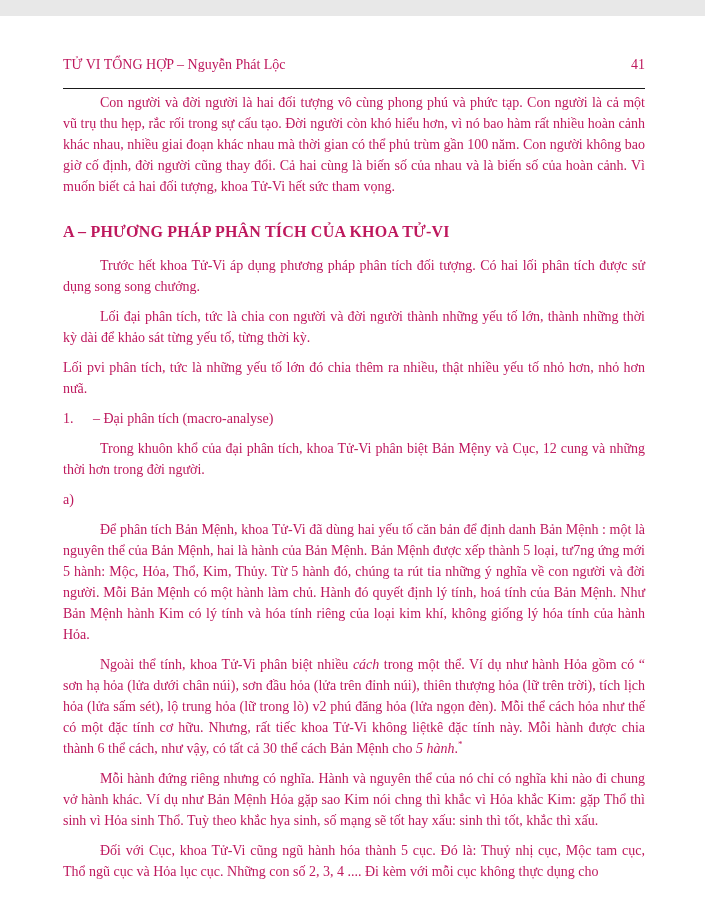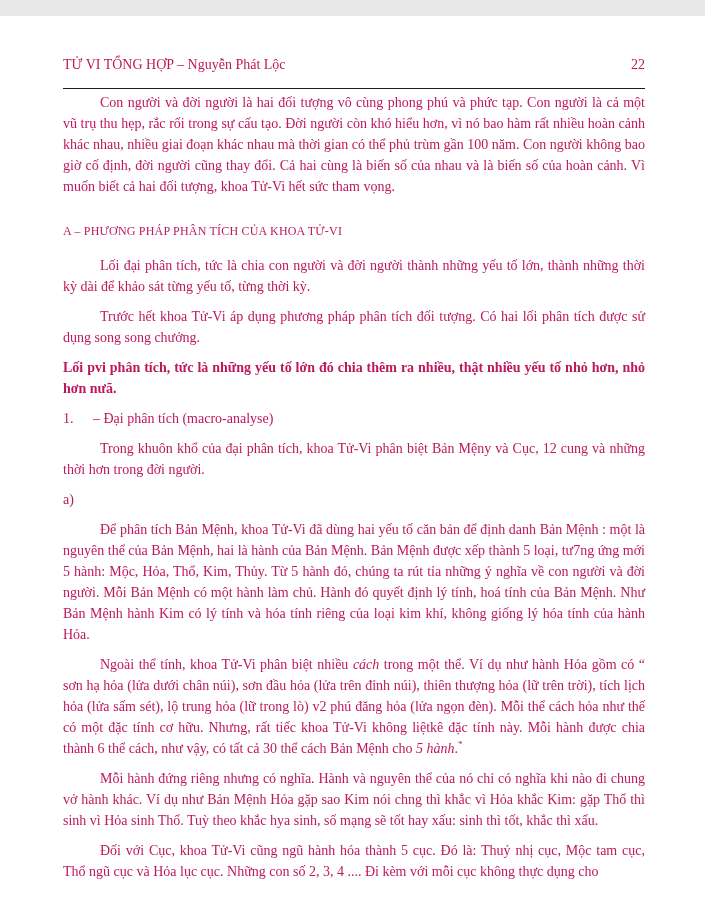--- a/index.html
+++ b/index.html
@@ -27,24 +27,24 @@
     align-items: baseline;
     padding-bottom: 13px;
     border-bottom: 1.5px solid #1a1a1a;
     margin-bottom: 3px;
   }
   p {
     margin: 0 0 9px 0;
     text-align: justify;
   }
   p.indent { text-indent: 37px; }
-  p.noindent { text-indent: 0; font-weight: bold; }
+  p.noindent { text-indent: 0; }
   h2.section-heading {
-    font-size: 12px;
-    font-weight: normal;
+    font-size: 16px;
+    font-weight: bold;
     margin: 24px 0 13px 0;
     letter-spacing: 0.2px;
   }
   .list-line {
     display: flex;
     margin: 0 0 9px 0;
     text-align: left;
   }
   .list-line .marker {
     flex: 0 0 30px;
@@ -58,31 +58,31 @@
     vertical-align: super;
   }
 </style>
 </head>
 <body>
 
 <div class="page">
 
   <div class="page-header">
     <span>TỬ VI TỔNG HỢP – Nguyễn Phát Lộc</span>
-    <span>22</span>
+    <span>41</span>
   </div>
 
   <p class="indent">Con người và đời người là hai đối tượng vô cùng phong phú và phức tạp. Con người là cả một vũ trụ thu hẹp, rắc rối trong sự cấu tạo. Đời người còn khó hiểu hơn, vì nó bao hàm rất nhiều hoàn cảnh khác nhau, nhiều giai đoạn khác nhau mà thời gian có thể phủ trùm gần 100 năm. Con người không bao giờ cố định, đời người cũng thay đổi. Cả hai cùng là biến số của nhau và là biến số của hoàn cảnh. Vì muốn biết cả hai đối tượng, khoa Tử-Vi hết sức tham vọng.</p>
 
 
   <h2 class="section-heading">A – PHƯƠNG PHÁP PHÂN TÍCH CỦA KHOA TỬ-VI</h2>
 
+  <p class="indent">Trước hết khoa Tử-Vi áp dụng phương pháp phân tích đối tượng. Có hai lối phân tích được sử dụng song song chưởng.</p>
+
   <p class="indent">Lối đại phân tích, tức là chia con người và đời người thành những yếu tố lớn, thành những thời kỳ dài để khảo sát từng yếu tố, từng thời kỳ.</p>
-
-  <p class="indent">Trước hết khoa Tử-Vi áp dụng phương pháp phân tích đối tượng. Có hai lối phân tích được sử dụng song song chưởng.</p>
 
   <p class="noindent">Lối pvi phân tích, tức là những yếu tố lớn đó chia thêm ra nhiều, thật nhiều yếu tố nhỏ hơn, nhỏ hơn nưã.</p>
 
   <div class="list-line">
     <span class="marker">1.</span>
     <span>– Đại phân tích (macro-analyse)</span>
   </div>
 
   <p class="indent">Trong khuôn khổ của đại phân tích, khoa Tử-Vi phân biệt Bản Mệny và Cục, 12 cung và những thời hơn trong đời người.</p>
 

